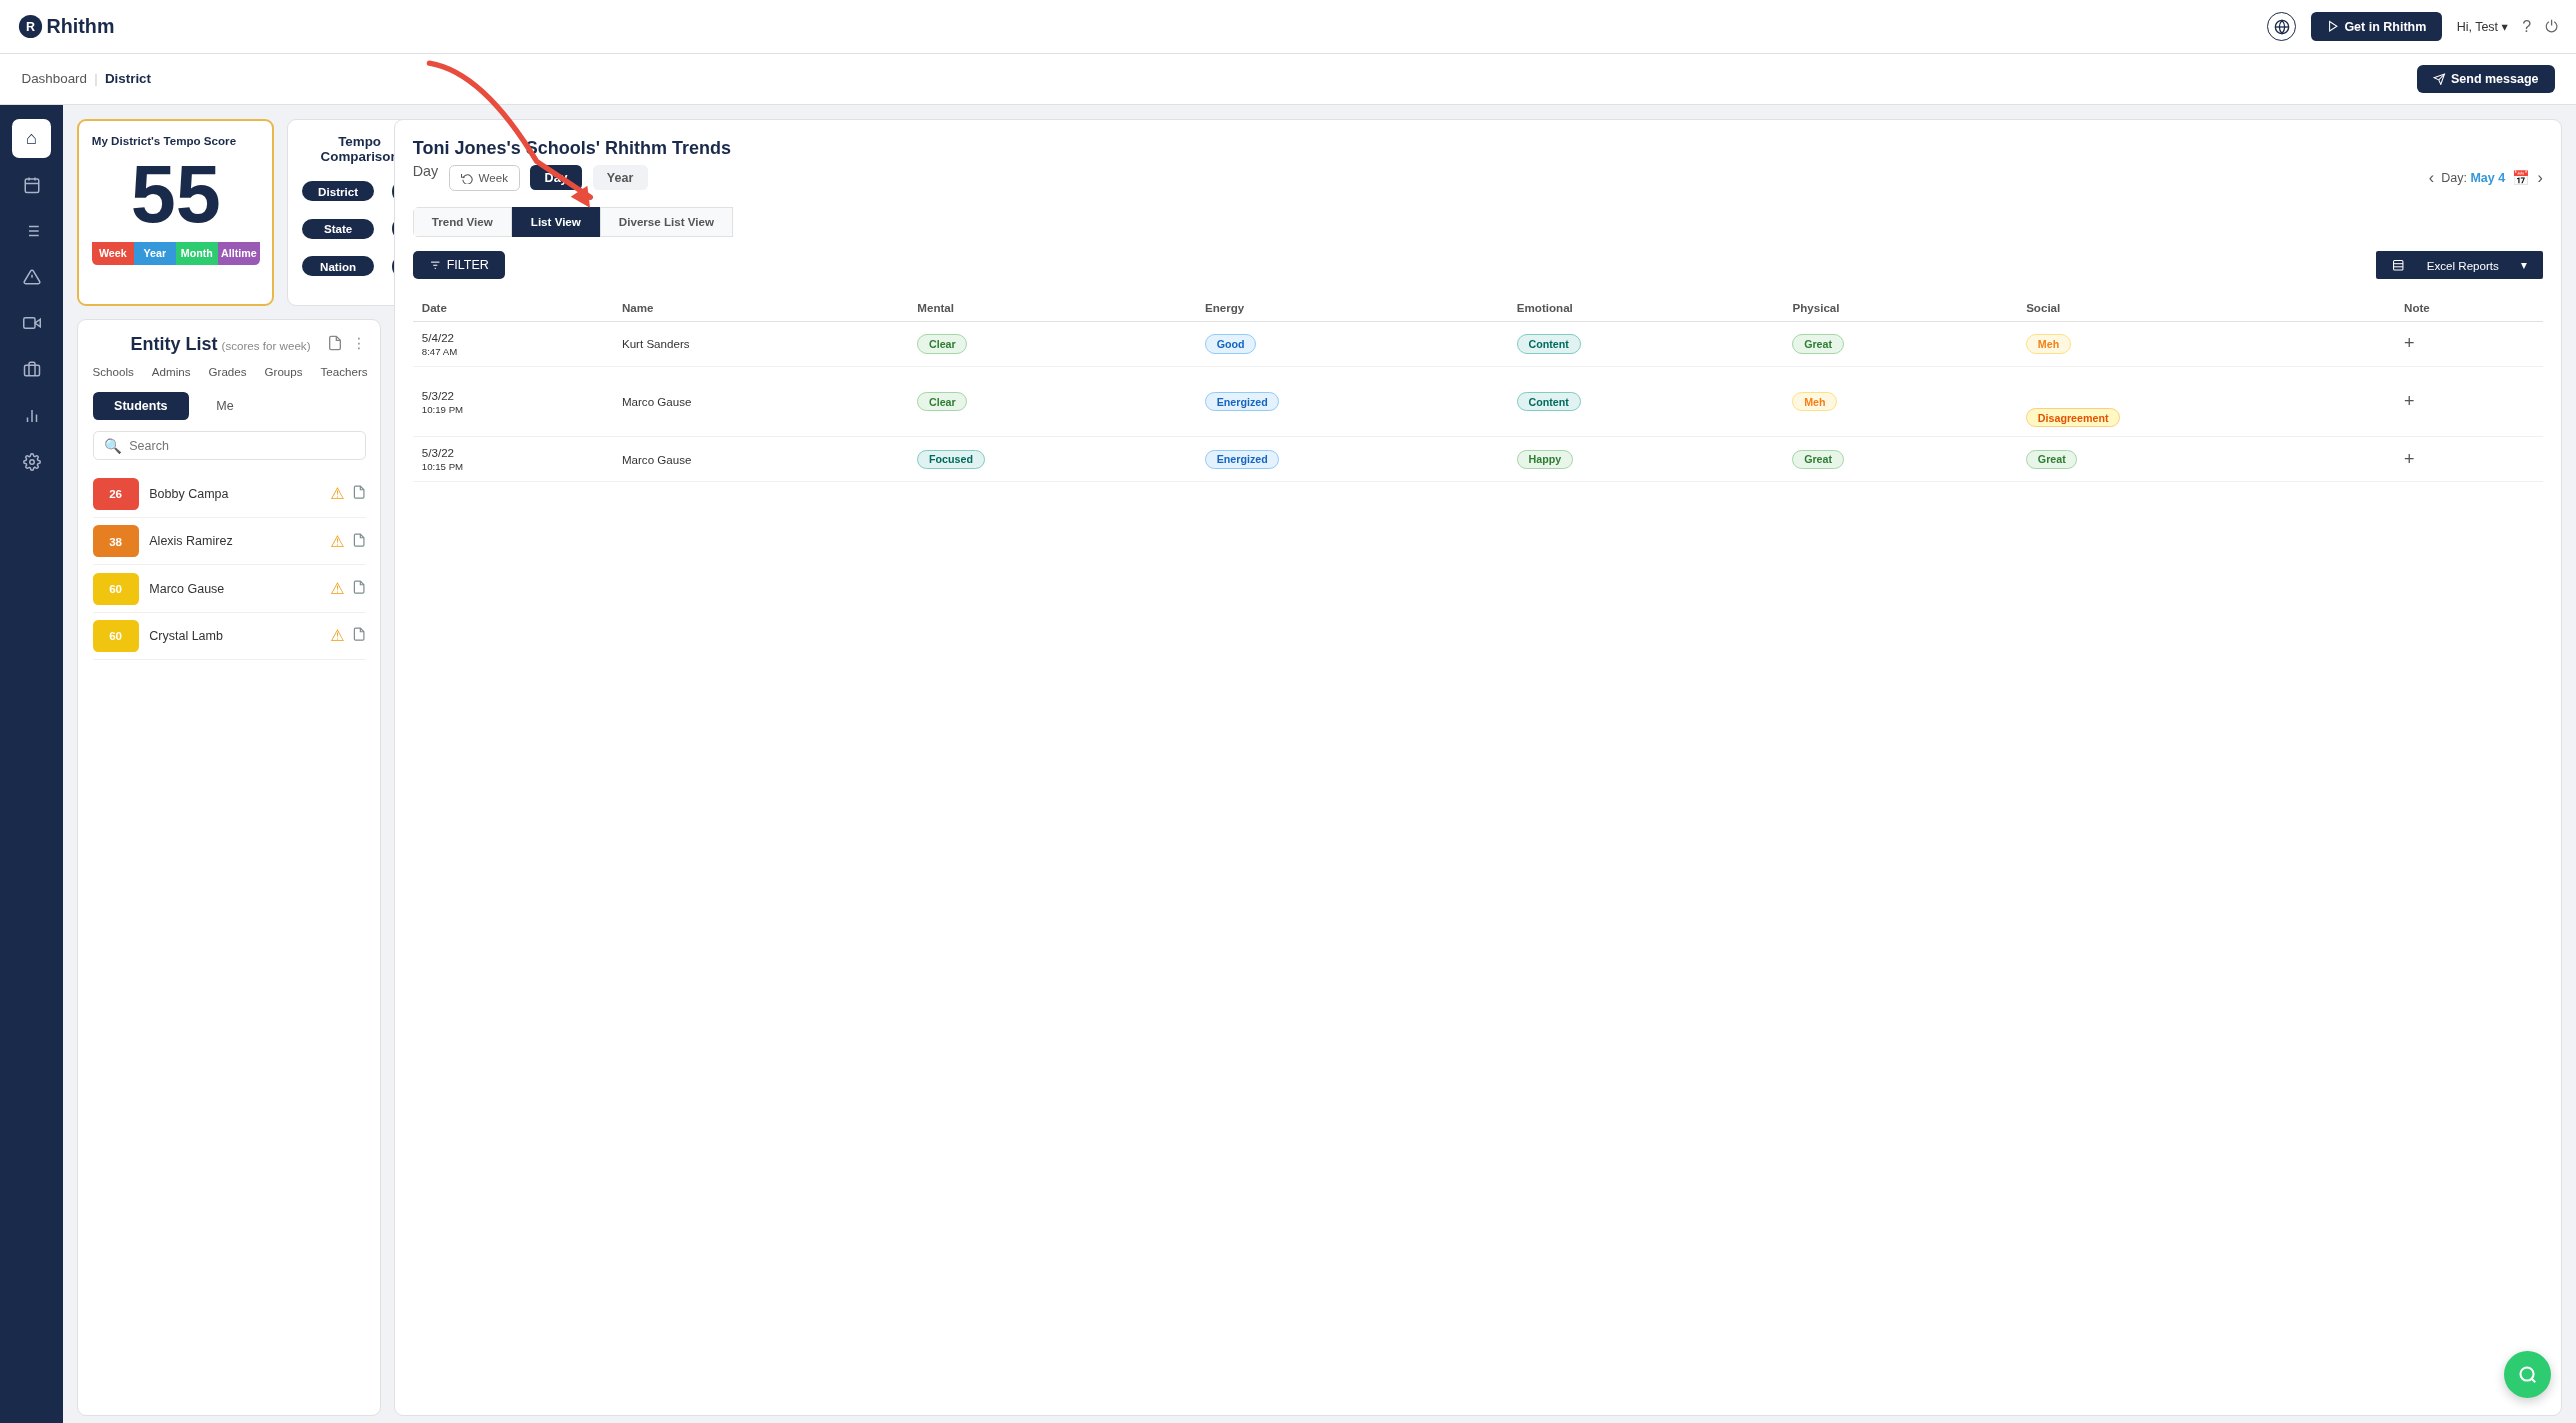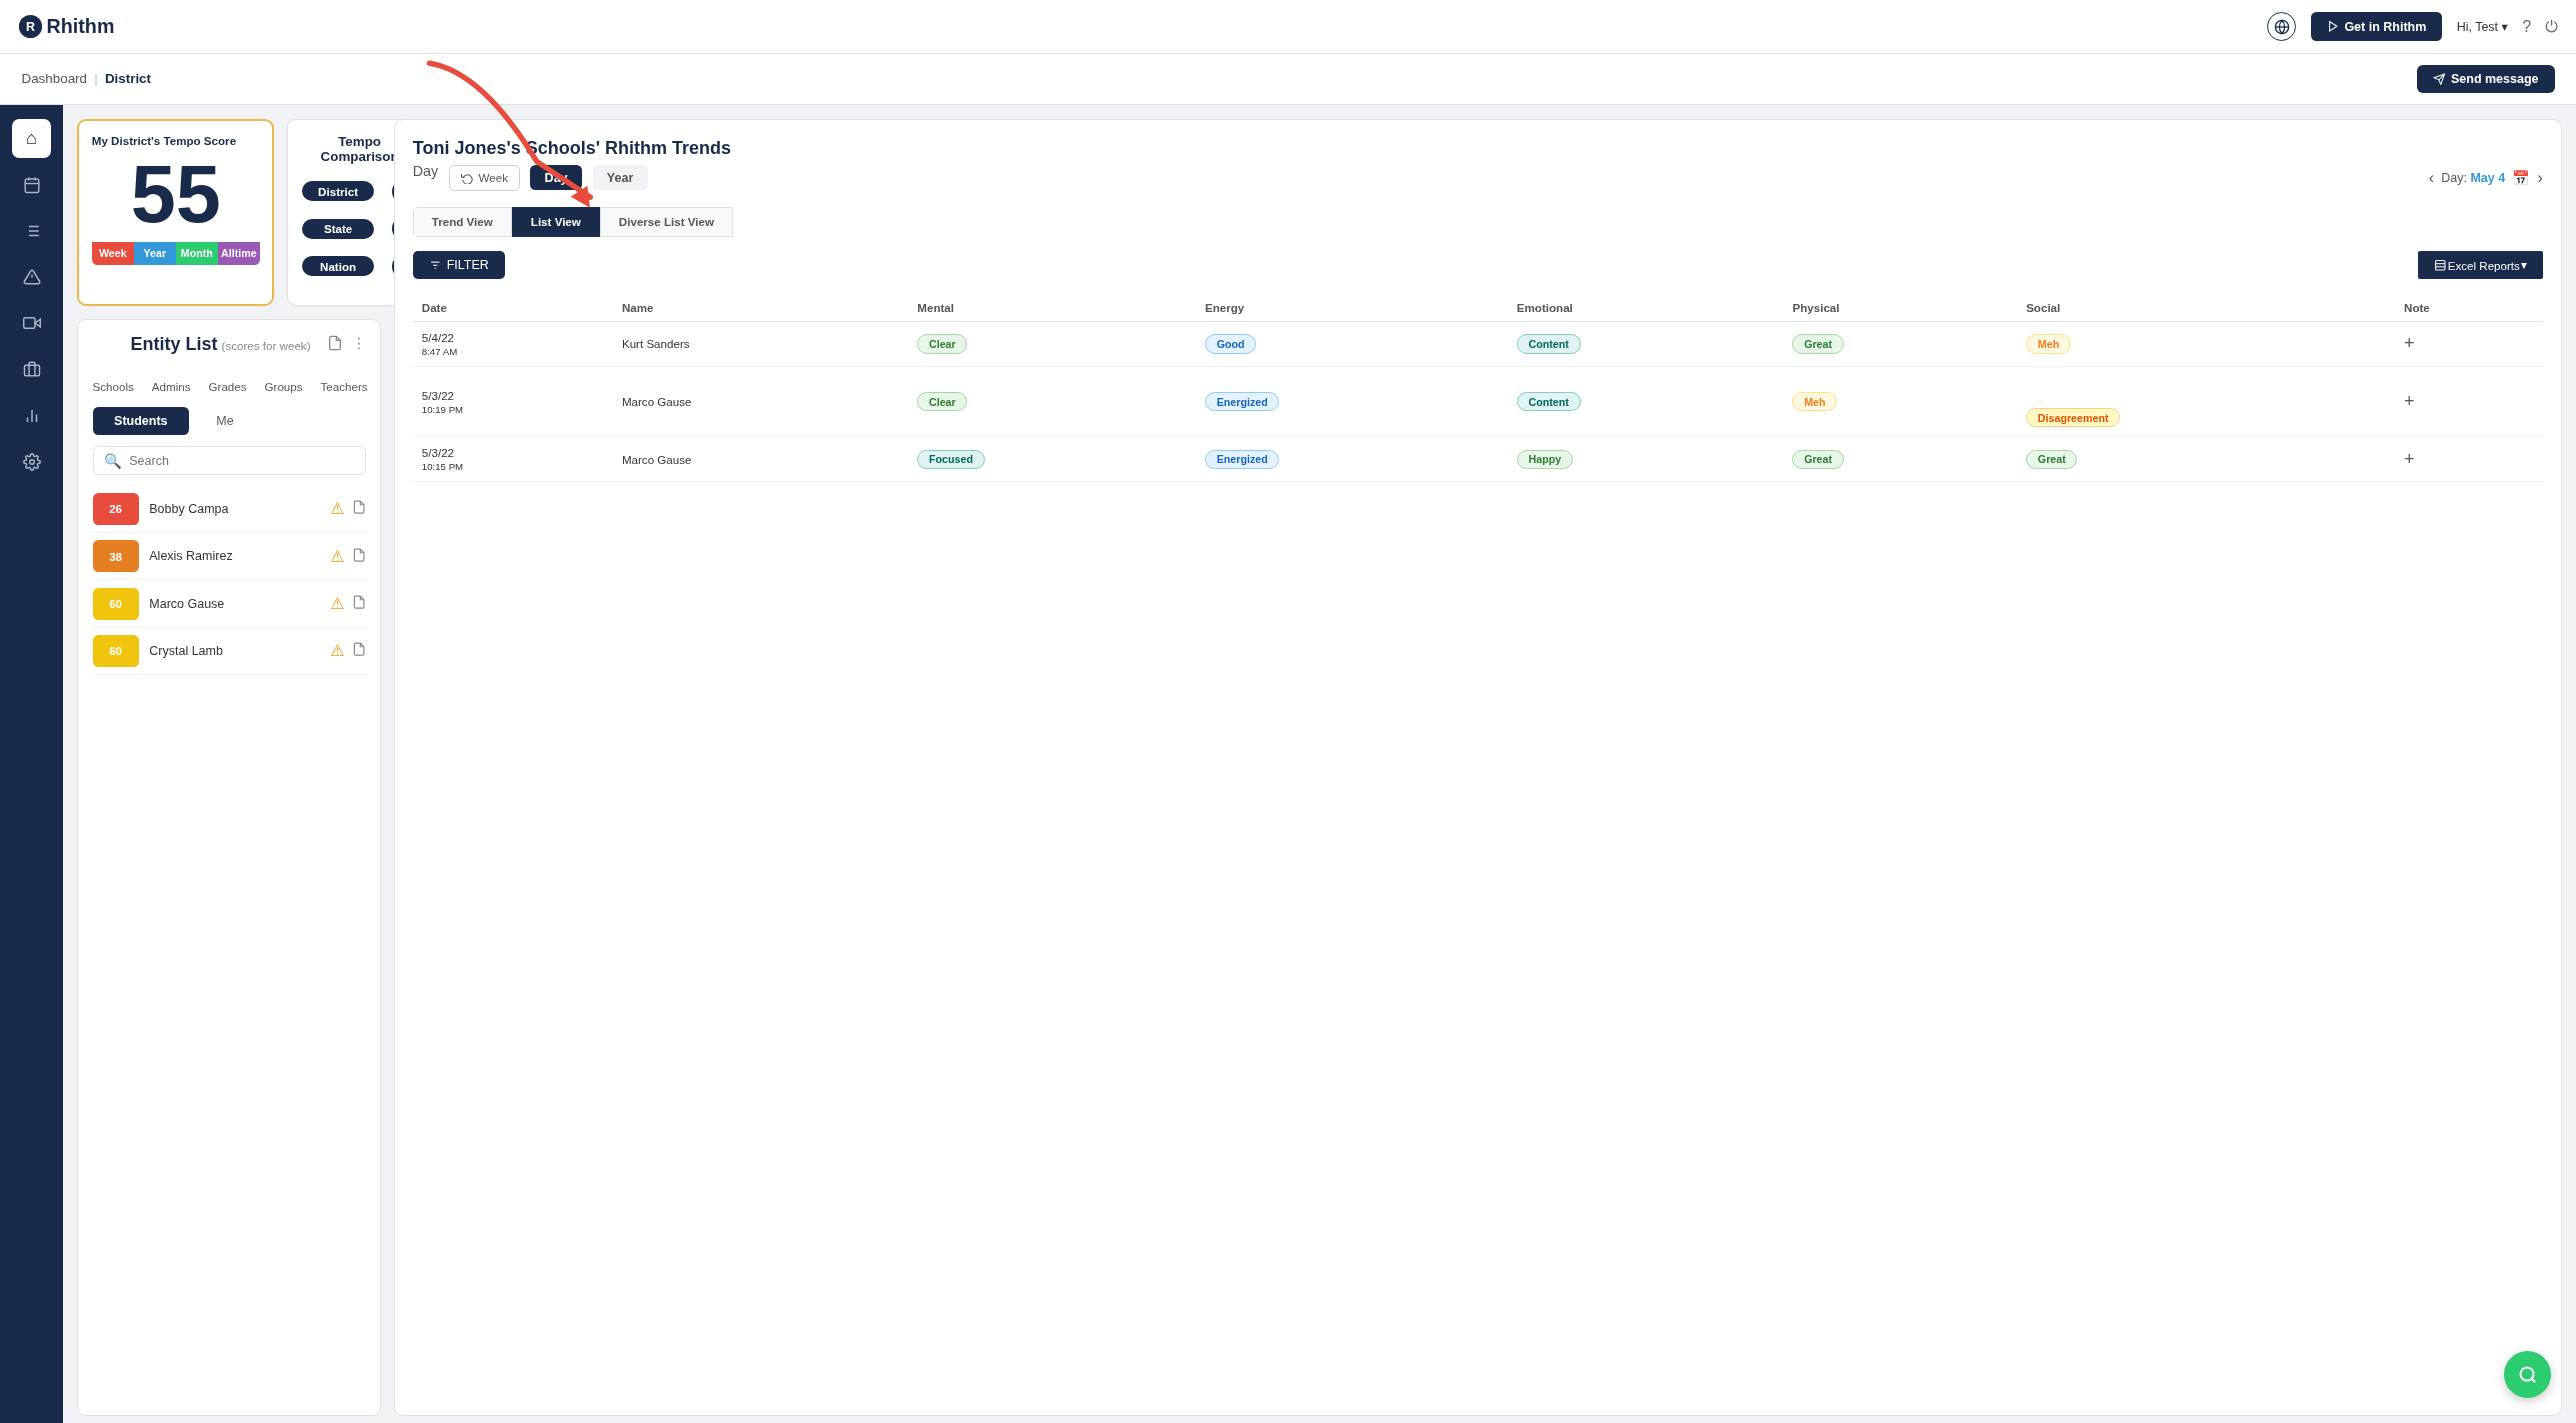--- a/index.html
+++ b/index.html
@@ -100,21 +100,21 @@
       width: 25px; height: 25px; background: #1a2a4a; border-radius: 50%;
       color: #fff; font-size: 10.7px; font-weight: 700;
       display: flex; align-items: center; justify-content: center;
     }
 
     
     .entity-list-card {
       background: #fff; border-radius: 9px; border: 0.9px solid #e0e0e0;
       padding: 14.3px; flex: 1; min-height: 304px;
     }
-    .entity-list-header { display: flex; align-items: center; justify-content: space-between; margin-bottom: 21px; padding-left: 38px; }
+    .entity-list-header { display: flex; align-items: center; justify-content: space-between; margin-bottom: 6px; padding-left: 38px; }
     .entity-list-title { font-size: 18px; font-weight: 700; color: #1a2a4a; }
     .entity-list-subtitle { font-size: 11.6px; color: #888; font-weight: 400; }
     .entity-list-icons { display: flex; gap: 9px; color: #888; cursor: pointer; }
     .entity-tabs { display: flex; gap: 18px; margin-bottom: 10.7px; align-items: center; }
     .entity-tab { font-size: 11.6px; color: #555; cursor: pointer; padding: 3.6px 0; }
     .students-btn {
       background: #1a2a4a; color: #fff; border: none; border-radius: 5.4px;
       padding: 7.2px 21.5px; font-size: 12.5px; font-weight: 600; cursor: pointer;
     }
     .me-btn {
@@ -175,21 +175,21 @@
 
     .action-bar { display: flex; justify-content: space-between; align-items: center; margin-bottom: 14.3px; }
     .filter-btn {
       background: #1a2a4a; color: #fff; border: none; border-radius: 5px;
       padding: 7.2px 16px; font-size: 12.5px; cursor: pointer;
       display: flex; align-items: center; gap: 5.4px;
     }
     .excel-btn {
       background: #1a2a4a; color: #fff; border: none; border-radius: 2px;
       padding: 7.2px 16px; font-size: 11.6px; cursor: pointer;
-      display: flex; align-items: center; gap: 1px;
+      display: flex; align-items: center; gap: 22px;
     }
 
     .data-table { width: 100%; border-collapse: collapse; }
     .data-table th {
       text-align: left; font-size: 11.6px; font-weight: 700; color: #555;
       padding: 7.2px 9px; border-bottom: 1.8px solid #e0e0e0;
     }
     .data-table td {
       padding: 9px 9px; font-size: 11.6px; color: #333;
       border-bottom: 0.9px solid #f0f0f0; vertical-align: middle;

